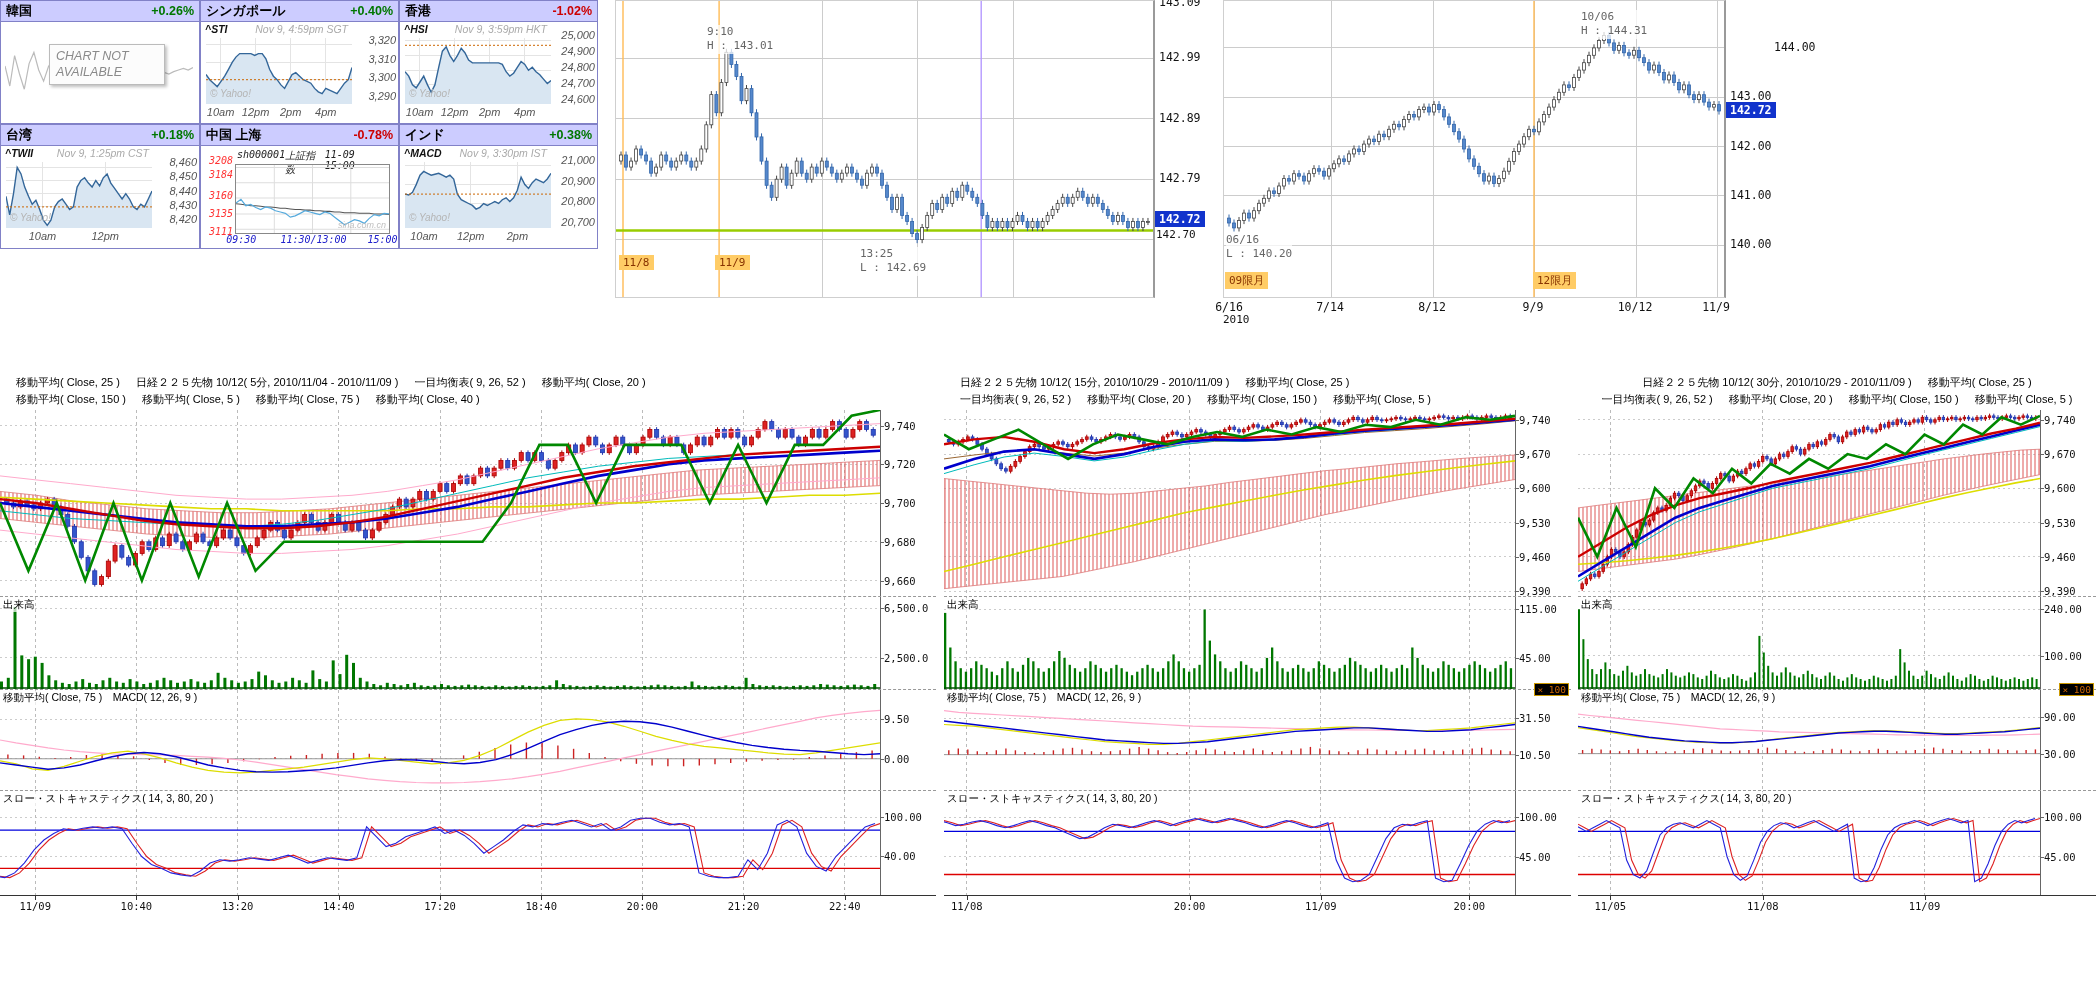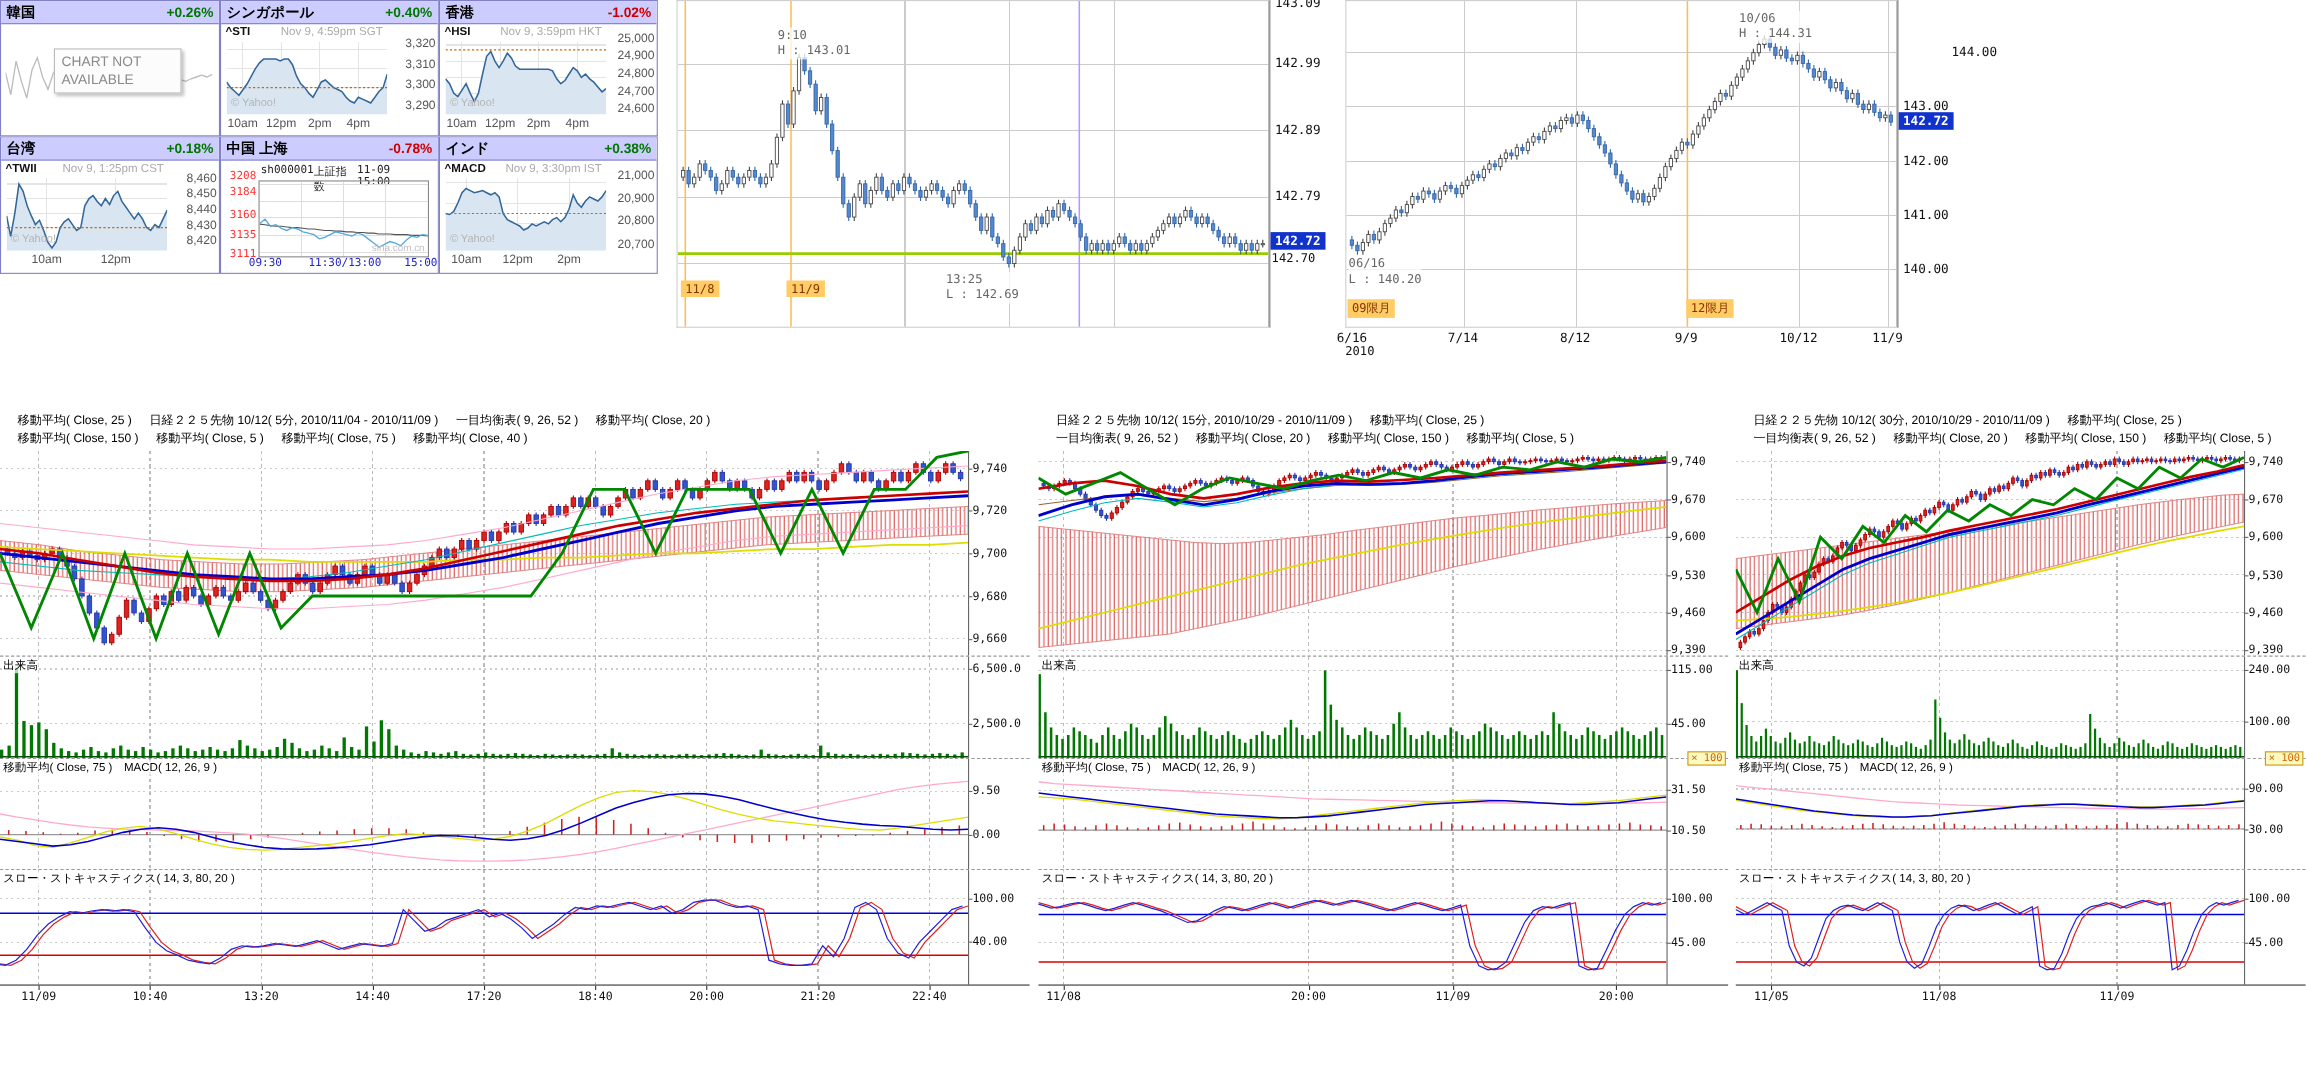--- a/index.html
+++ b/index.html
@@ -8,21 +8,21 @@
 
   
   .mini-grid{position:absolute;left:0;top:0;width:600px;height:250px;display:grid;
              grid-template-columns:200px 199px 199px;grid-template-rows:124px 125px;}
   .mini-panel{position:relative;border:1px solid #8181c7;background:#fff;box-sizing:border-box;overflow:hidden;}
   .mp-head{height:20px;background:#ccccff;border-bottom:1px solid #8181c7;display:flex;
            justify-content:space-between;align-items:center;padding:0 5px;}
   .mp-title{font-weight:bold;font-size:13px;color:#000;}
   .mp-pct{font-weight:bold;font-size:12.5px;}
   .up{color:#007700;} .down{color:#cc0000;}
-  .mp-body{position:relative;height:calc(100% - 21px);}
+  .mp-body{position:relative;height:calc(100% - 21px);font-style:italic;}
   .mp-sub{position:absolute;left:4px;right:50px;top:1px;display:flex;justify-content:space-between;font-size:10.5px;}
   .mp-sym{font-weight:bold;color:#111;}
   .mp-ts{color:#aaaaaa;}
   .mp-svg{position:absolute;left:5px;top:16px;}
   .mp-ylabels{position:absolute;right:2px;top:10px;width:44px;height:72px;font-size:11px;color:#555;}
   .mp-ylabels div{position:absolute;right:0;}
   .mp-xlabels{position:absolute;left:5px;top:84px;width:148px;height:15px;font-size:11px;color:#555;}
   .mp-xlabels div{position:absolute;transform:translateX(-50%);}
   .mp-watermark{position:absolute;left:9px;top:66px;font-size:10px;color:#b5b5b5;}
   .chart-na{position:absolute;left:48px;top:22px;width:102px;padding:4px 6px;background:#fcfcfc;
@@ -65,21 +65,21 @@
   .sec svg{position:absolute;left:0;top:0;}
   .ycol{position:absolute;right:0;top:0;bottom:0;width:55px;border-left:1px solid #666;
         font-family:"DejaVu Sans Mono",monospace;font-size:10.5px;color:#111;}
   .ycol .yt{position:absolute;left:3px;}
   .ycol .yt:before{content:"";position:absolute;left:-4px;top:6px;width:4px;height:1px;background:#666;}
   .sec.divided{border-top:1px dashed #999;}
   .tp-xaxis{position:relative;height:28px;border-top:1px solid #333;
             font-family:"DejaVu Sans Mono",monospace;font-size:10.5px;color:#111;}
   .tp-xaxis .xt{position:absolute;top:4px;transform:translateX(-50%);}
   .tp-xaxis .xtick{position:absolute;top:0;width:1px;height:4px;background:#333;}
-  .mult-box{position:absolute;right:2px;z-index:6;border:1px solid #cc9900;background:#fef9c3;
+  .mult-box{position:absolute;right:2px;z-index:6;border:1px solid #cc9900;background:#000000;
             color:#cc6600;font-size:9.5px;padding:0 2px;font-family:"DejaVu Sans Mono",monospace;}
 </style>
 </head>
 <body>
 
 <div id="app">
 
   <div class="mini-grid">
 
     <div class="mini-panel">
@@ -1865,21 +1865,21 @@
         <div class="xtick" style="left: 22.84px;"></div>
         <div class="xt" style="left: 22.84px;">11/08</div>
         <div class="xtick" style="left: 245.53px;"></div>
         <div class="xt" style="left: 245.53px;">20:00</div>
         <div class="xtick" style="left: 376.86px;"></div>
         <div class="xt" style="left: 376.86px;">11/09</div>
         <div class="xtick" style="left: 525.32px;"></div>
         <div class="xt" style="left: 525.32px;">20:00</div>
       </div>
     </div>
-  <div class="tpanel" id="tp-p3" style="left:1578px;width:518px;">
+  <div class="tpanel" id="tp-p3" style="left:1578px;width:518px;text-align:center;">
       <div class="tp-legend">
         <div class="lg-row"><span>日経２２５先物 10/12( 30分, 2010/10/29 - 2010/11/09 )</span><span>移動平均( Close, 25 )</span></div>
         <div class="lg-row"><span>一目均衡表( 9, 26, 52 )</span><span>移動平均( Close, 20 )</span><span>移動平均( Close, 150 )</span><span>移動平均( Close, 5 )</span></div>
       </div>
       <div class="sec" style="height: 186px;">
         <svg width="462" height="186" viewBox="0 0 462 186">
           <line x1="0" y1="9.8" x2="462" y2="9.8" stroke="#cccccc" stroke-width="1" stroke-dasharray="2,3" shape-rendering="crispEdges"></line>
           <line x1="0" y1="44.1" x2="462" y2="44.1" stroke="#cccccc" stroke-width="1" stroke-dasharray="2,3" shape-rendering="crispEdges"></line>
           <line x1="0" y1="78.3" x2="462" y2="78.3" stroke="#cccccc" stroke-width="1" stroke-dasharray="2,3" shape-rendering="crispEdges"></line>
           <line x1="0" y1="112.6" x2="462" y2="112.6" stroke="#cccccc" stroke-width="1" stroke-dasharray="2,3" shape-rendering="crispEdges"></line>

